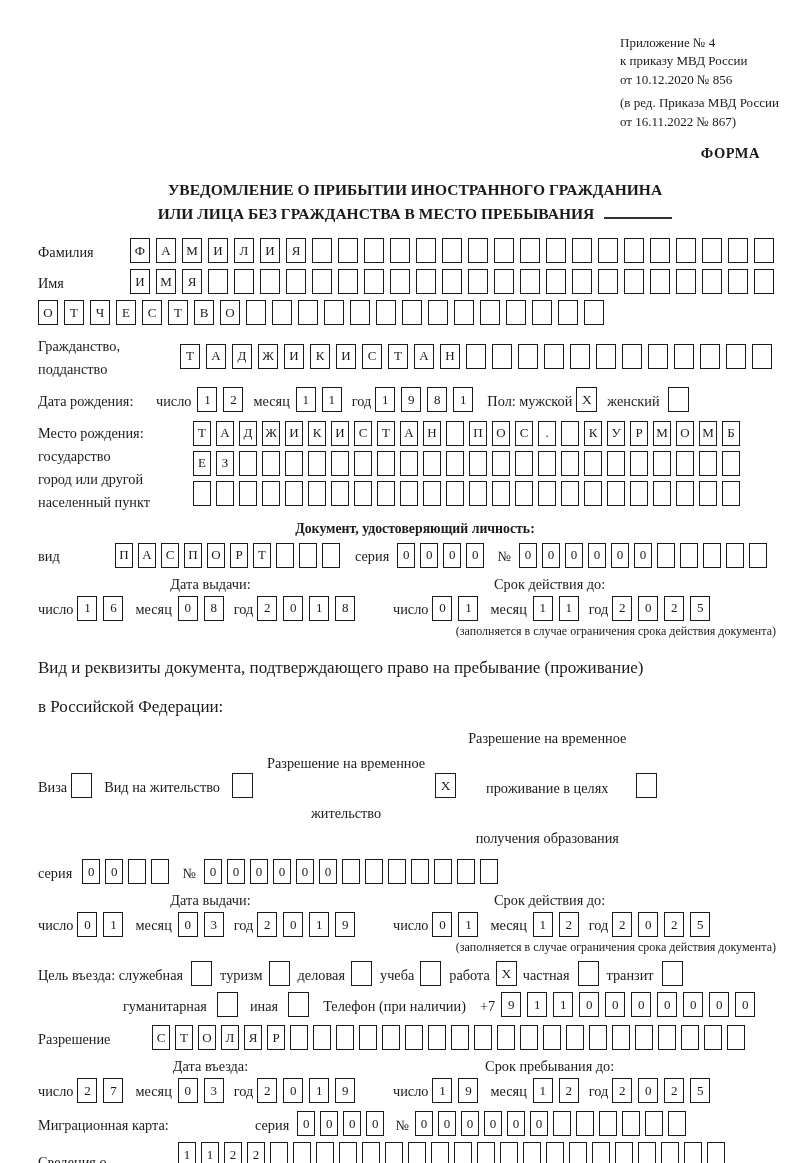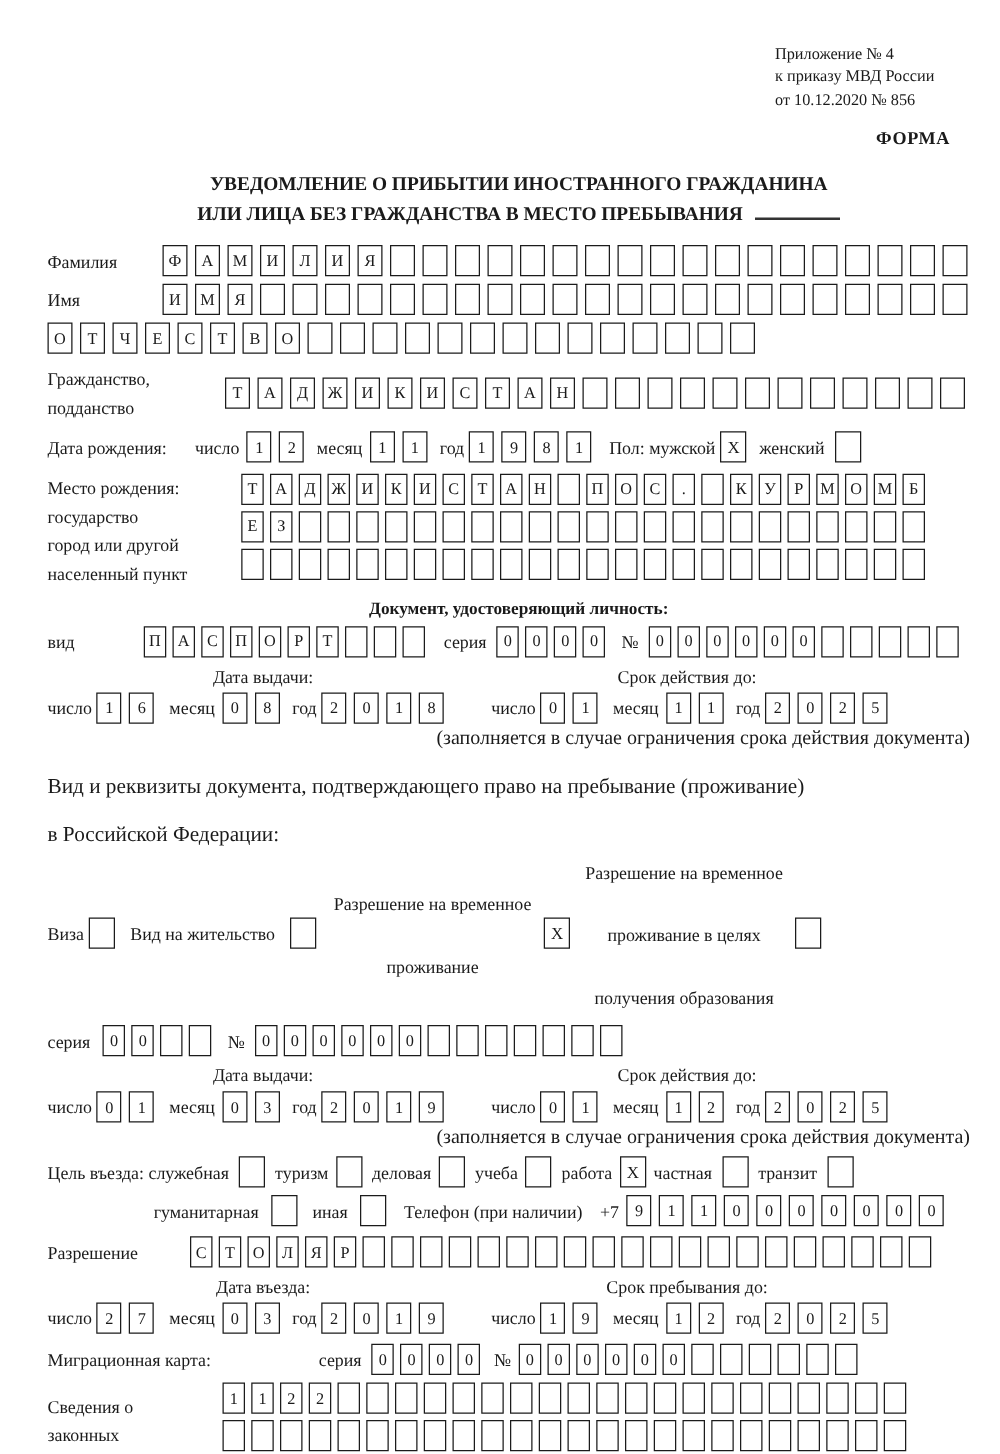--- a/index.html
+++ b/index.html
@@ -39,36 +39,40 @@
   
   .cb { box-sizing:border-box; flex:none; width:21px; height:25px; border:1.7px solid #1b1b1b;
         display:inline-flex; align-items:center; justify-content:center; font-size:13.5px; margin-top:0px; }
 
   
   .dates { display:flex; margin-top:8px; }
   .dcol { flex:none; }
   .dcol.l { width:345px; }
   .dhead { text-align:center; font-size:14.3px; margin-bottom:3px; }
   .dgrp { display:flex; align-items:flex-start; }
-  .vnote { font-size:16px; text-align:right; padding-right:16px; margin-top:3px; }
+  .vnote { font-size:12px; text-align:right; padding-right:16px; margin-top:3px; }
 
   .docheading { text-align:center; font-weight:bold; font-size:13.8px; margin-top:7px; }
   .ptext { font-size:17px; margin-top:19px; }
   .optlbl { display:flex; flex-direction:column; text-align:center; line-height:1.55;
             font-size:14.3px; padding-top:4px; flex:none;gap:28px; }
 </style>
 </head>
 <body>
 
 <div class="page">
 
   <div class="hdr">
     <div>Приложение № 4</div>
     <div>к приказу МВД России</div>
     <div>от 10.12.2020 № 856</div>
+    <div class="hdr-sub">
+      <div>(в ред. Приказа МВД России</div>
+      <div>от 16.11.2022 № 867)</div>
+    </div>
   </div>
   <div class="forma">ФОРМА</div>
 
   <div class="title">
     <div>УВЕДОМЛЕНИЕ О ПРИБЫТИИ ИНОСТРАННОГО ГРАЖДАНИНА</div>
     <div><span>ИЛИ ЛИЦА БЕЗ ГРАЖДАНСТВА В МЕСТО ПРЕБЫВАНИЯ</span><span class="blank"></span></div>
   </div>
 
 
   <div class="frow mt12">
@@ -396,21 +400,21 @@
   <div class="ptext mt6">Вид и реквизиты документа, подтверждающего право на пребывание (проживание)</div>
   <div class="ptext">в Российской Федерации:</div>
 
   <div class="frow mt6">
     <span class="t">Виза</span>
     <span class="cb ml4"></span>
     <span class="t ml12">Вид на жительство</span>
     <span class="cb ml12"></span>
     <span class="optlbl ml14">
       <span>Разрешение на временное</span>
-      <span>проживание</span>
+      <span>жительство</span>
     </span>
     <span class="cb ml10">X</span>
     <span class="optlbl ml12">
       <span>Разрешение на временное</span>
       <span>проживание в целях</span>
       <span>получения образования</span>
     </span>
     <span class="cb ml10"></span>
   </div>
 

